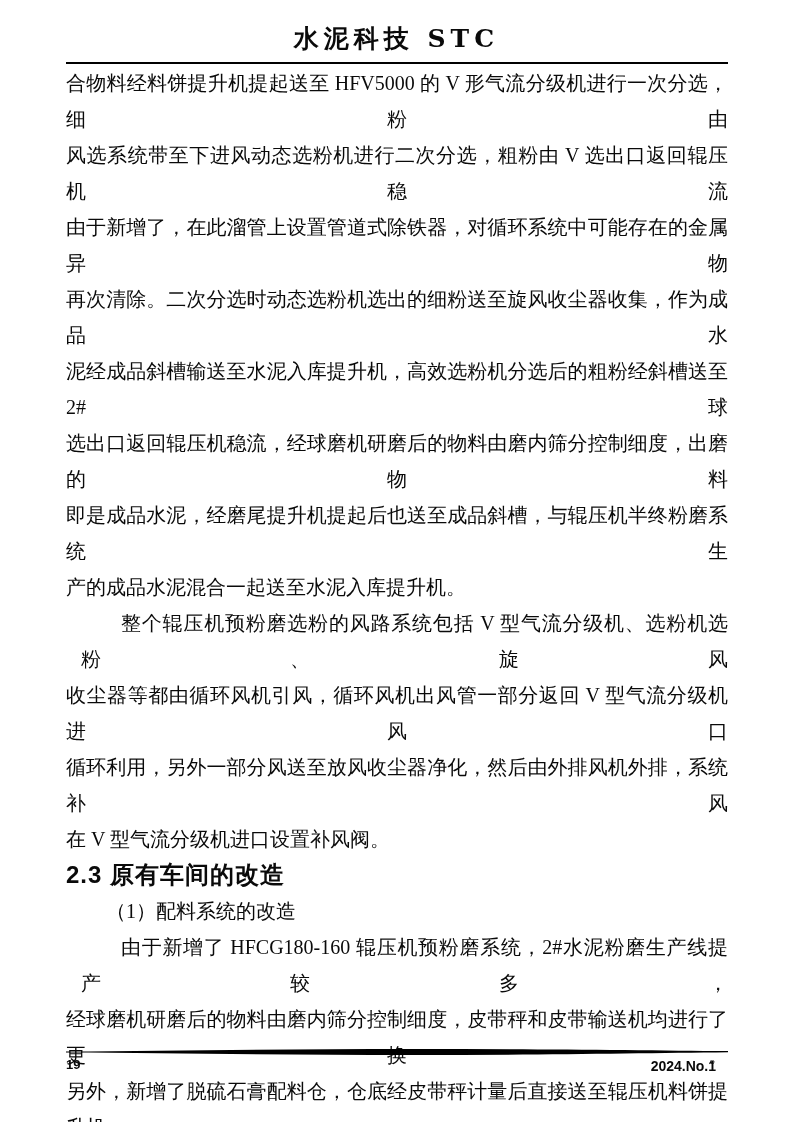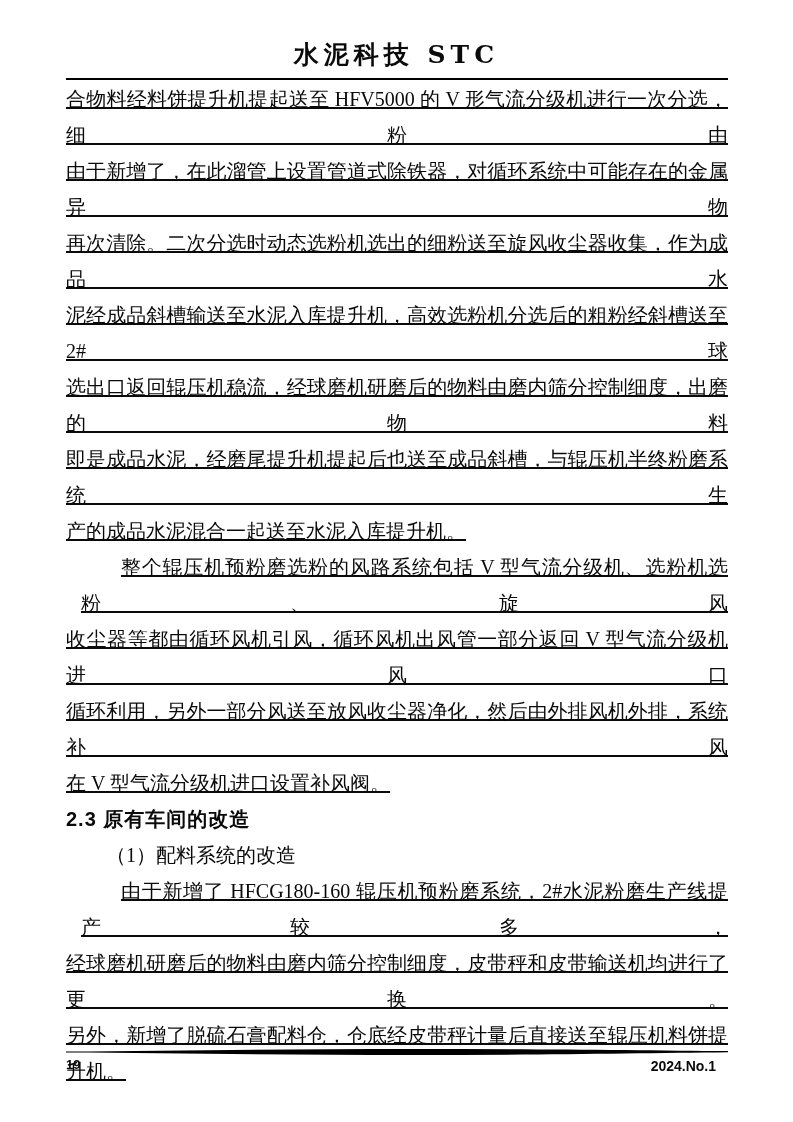--- a/index.html
+++ b/index.html
@@ -7,21 +7,21 @@
   .page {
     width: 793px;
     height: 1122px;
     margin: 0 auto;
     position: relative;
     background: #ffffff;
     color: #0a0a0a;
     font-family: "Liberation Serif", "DejaVu Serif", serif;
     overflow: hidden;
   }
-  .header { padding-top: 38px; }
+  .header { padding-top: 22px; }
   .journal-title {
     text-align: center;
     font-size: 25px;
     font-weight: bold;
     letter-spacing: 5px;
     font-family: "DejaVu Serif", "Liberation Serif", serif;
   }
   .header-rule {
     margin: 7px 65px 0 66px;
     border-top: 2px solid #000;
@@ -29,28 +29,27 @@
   .doc-body {
     margin: 1px 65px 0 66px;
     font-size: 20px;
     line-height: 36px;
     text-align: justify;
   }
   .line {
     text-align: justify;
     text-align-last: justify;
     white-space: normal;
-    text-decoration: underline;
   }
   .line.last { text-align-last: left; }
   .line.indent { text-indent: 2em; margin-left: 15px; }
   .heading {
     font-family: "Liberation Sans", "DejaVu Sans", sans-serif;
     font-weight: bold;
-    font-size: 20px;
+    font-size: 24px;
     line-height: 36px;
     letter-spacing: 1px;
   }
   .subheading {
     text-indent: 2em;
     line-height: 36px;
   }
   .footer {
     position: absolute;
     left: 66px;
@@ -82,20 +81,21 @@
 
 <div class="page">
 
   <div class="header">
     <div class="journal-title">水泥科技 STC</div>
     <div class="header-rule"></div>
   </div>
 
   <div class="doc-body" id="doc-body">
       <div class="line">合物料经料饼提升机提起送至 HFV5000 的 V 形气流分级机进行一次分选，细粉由</div>
+      <div class="line">风选系统带至下进风动态选粉机进行二次分选，粗粉由 V 选出口返回辊压机稳流</div>
       <div class="line">由于新增了，在此溜管上设置管道式除铁器，对循环系统中可能存在的金属异物</div>
       <div class="line">再次清除。二次分选时动态选粉机选出的细粉送至旋风收尘器收集，作为成品水</div>
       <div class="line">泥经成品斜槽输送至水泥入库提升机，高效选粉机分选后的粗粉经斜槽送至 2#球</div>
       <div class="line">选出口返回辊压机稳流，经球磨机研磨后的物料由磨内筛分控制细度，出磨的物料</div>
       <div class="line">即是成品水泥，经磨尾提升机提起后也送至成品斜槽，与辊压机半终粉磨系统生</div>
       <div class="line last">产的成品水泥混合一起送至水泥入库提升机。</div>
       <div class="line indent">整个辊压机预粉磨选粉的风路系统包括 V 型气流分级机、选粉机选粉、旋风</div>
       <div class="line">收尘器等都由循环风机引风，循环风机出风管一部分返回 V 型气流分级机进风口</div>
       <div class="line">循环利用，另外一部分风送至放风收尘器净化，然后由外排风机外排，系统补风</div>
       <div class="line last">在 V 型气流分级机进口设置补风阀。</div>

